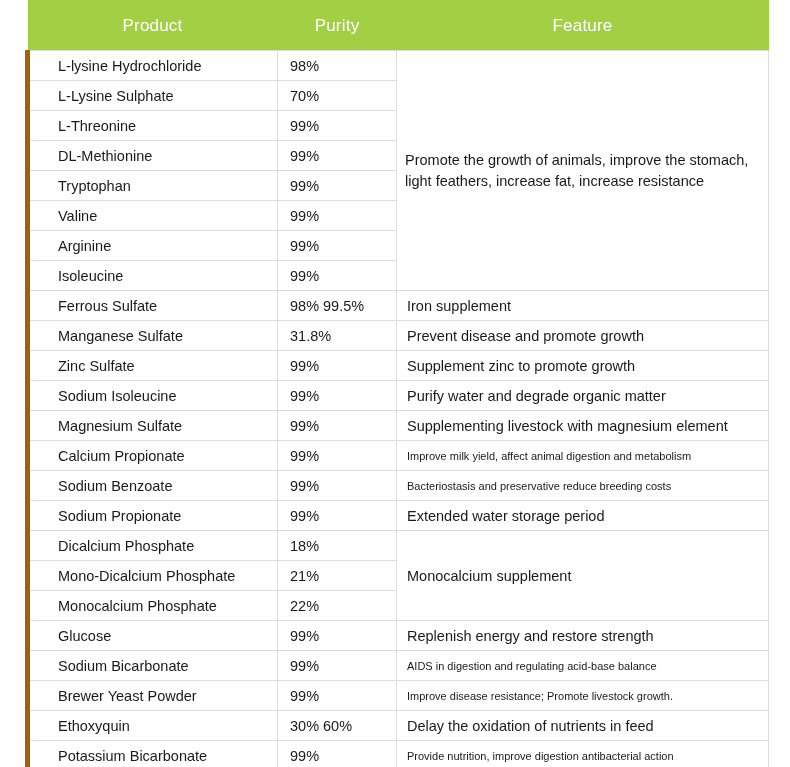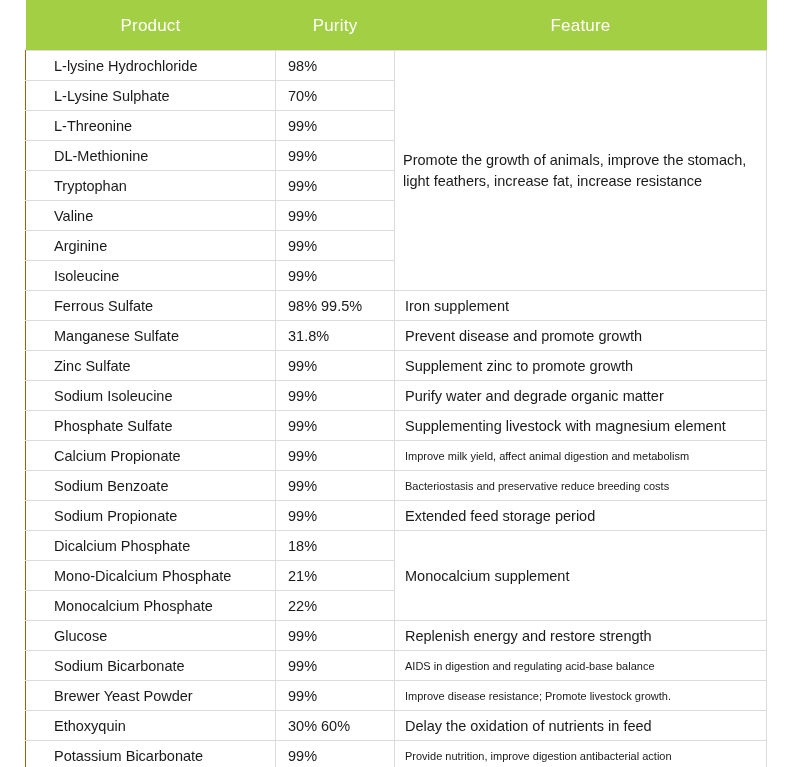--- a/index.html
+++ b/index.html
@@ -69,21 +69,21 @@
     padding-left: 10px;
     vertical-align: middle;
   }
   tbody td.feat.small { font-size: 11px; }
   tbody td.feat.multi {
     vertical-align: middle;
     line-height: 1.42;
     padding-left: 8px;
     padding-right: 6px;
   }
-  tbody tr td:first-child { border-left: 1px solid #a16207; margin-top: 10px; }
+  tbody tr td:first-child { border-left: 5px solid #a16207; margin-top: 10px; }
   tbody tr:last-child td { border-bottom: 1px solid #dcdcdc; }
 </style>
 </head>
 <body>
 
 <div class="page">
 
   <table class="spec">
     <colgroup>
       <col class="c-product">
@@ -160,41 +160,41 @@
         <td class="feat">Supplement zinc to promote growth</td>
       </tr>
 
       <tr>
         <td class="prod">Sodium Isoleucine</td>
         <td class="pur">99%</td>
         <td class="feat">Purify water and degrade organic matter</td>
       </tr>
 
       <tr>
-        <td class="prod">Phosphate Sulfate</td>
+        <td class="prod">Magnesium Sulfate</td>
         <td class="pur">99%</td>
         <td class="feat">Supplementing livestock with magnesium element</td>
       </tr>
 
       <tr>
         <td class="prod">Calcium Propionate</td>
         <td class="pur">99%</td>
         <td class="feat small">Improve milk yield, affect animal digestion and metabolism</td>
       </tr>
 
       <tr>
         <td class="prod">Sodium Benzoate</td>
         <td class="pur">99%</td>
         <td class="feat small">Bacteriostasis and preservative reduce breeding costs</td>
       </tr>
 
       <tr>
         <td class="prod">Sodium Propionate</td>
         <td class="pur">99%</td>
-        <td class="feat">Extended feed storage period</td>
+        <td class="feat">Extended water storage period</td>
       </tr>
 
       <tr>
         <td class="prod">Dicalcium Phosphate</td>
         <td class="pur">18%</td>
         <td class="feat" rowspan="3">Monocalcium supplement</td>
       </tr>
 
       <tr>
         <td class="prod">Mono-Dicalcium Phosphate</td>

